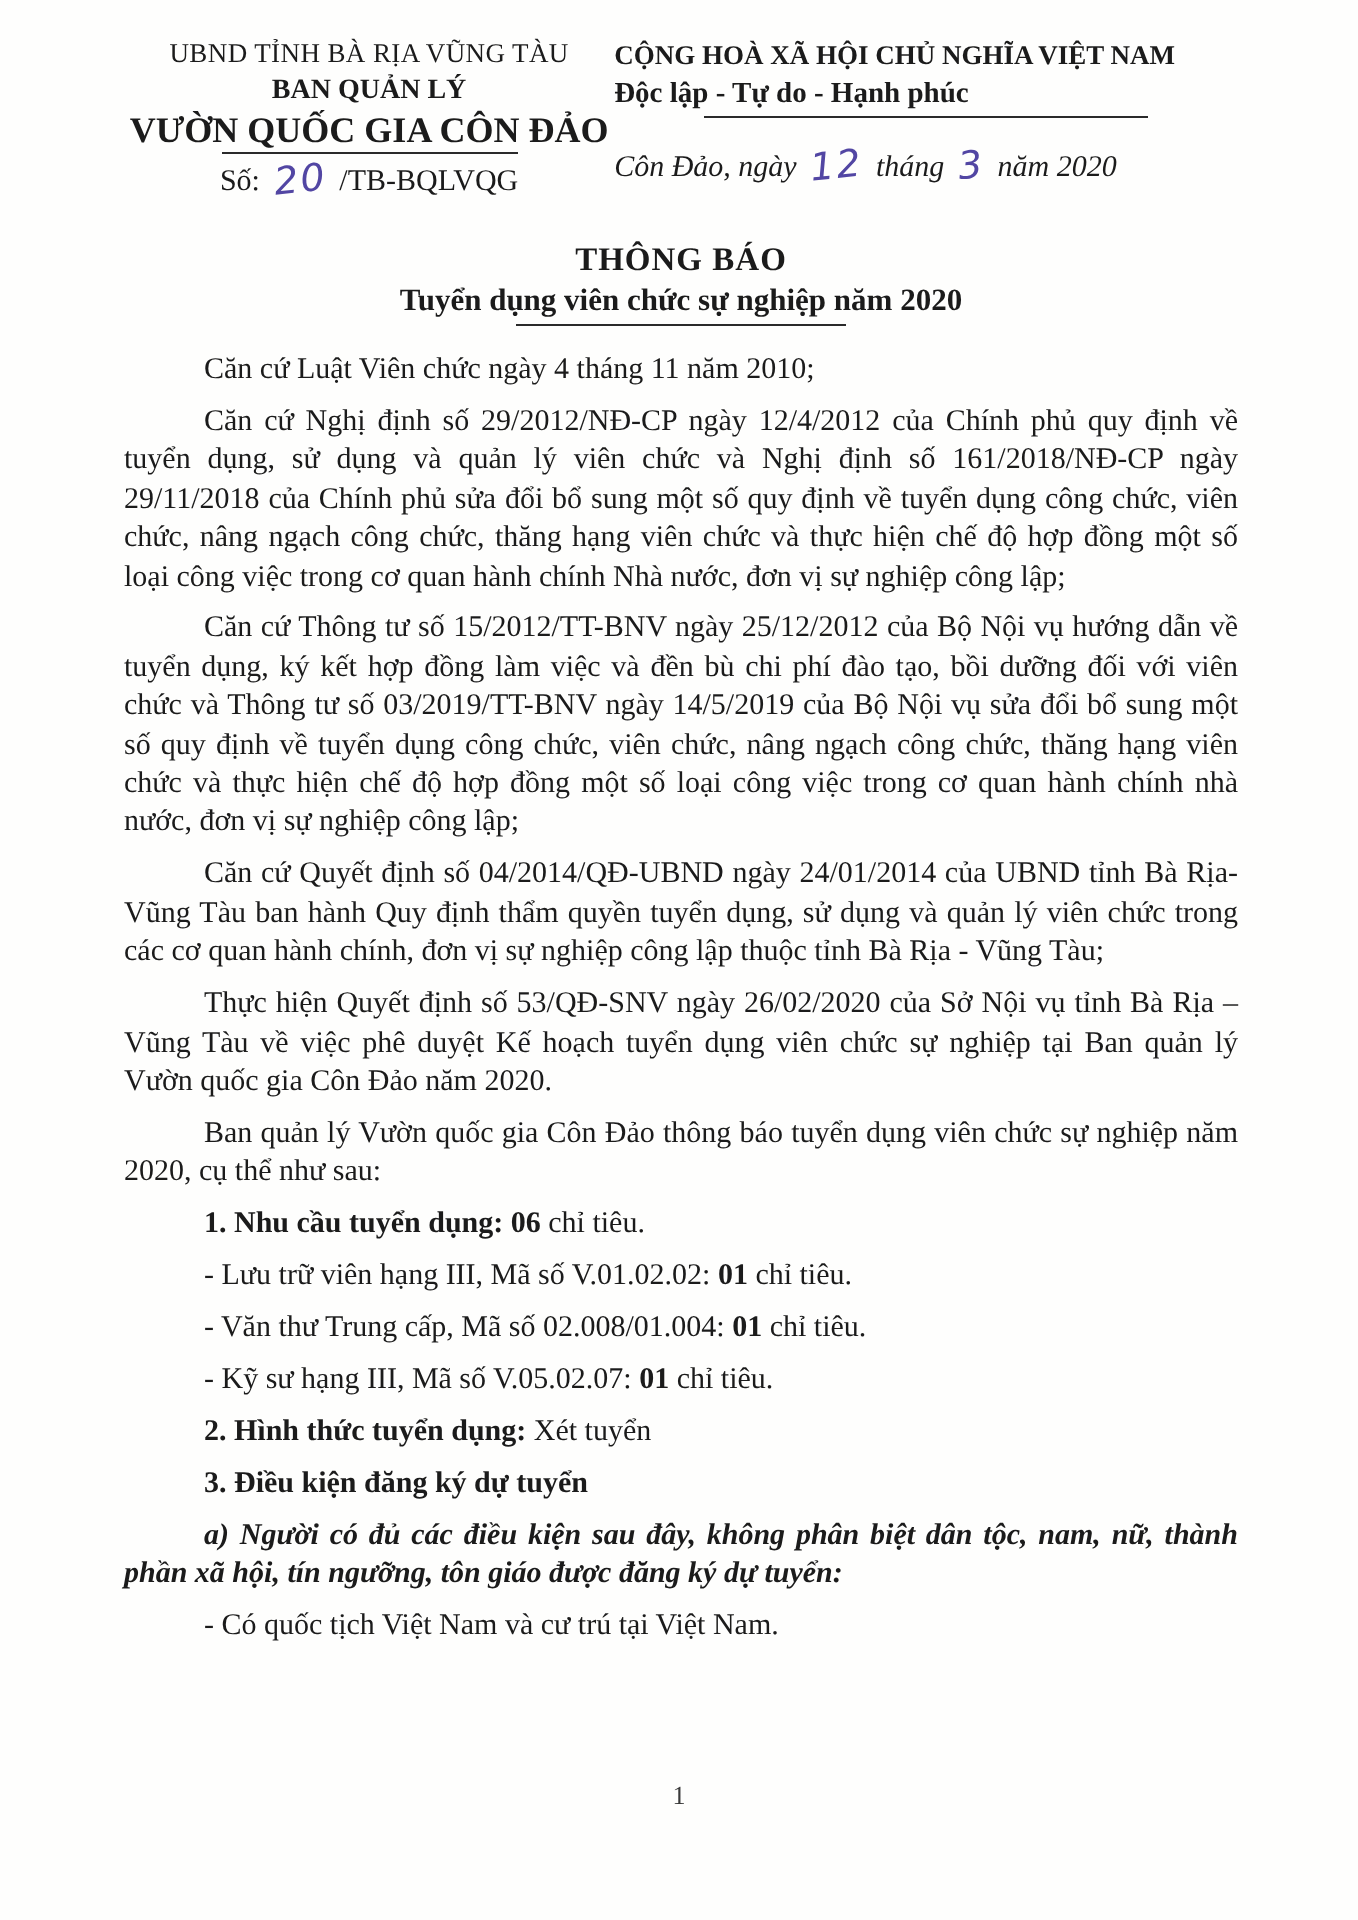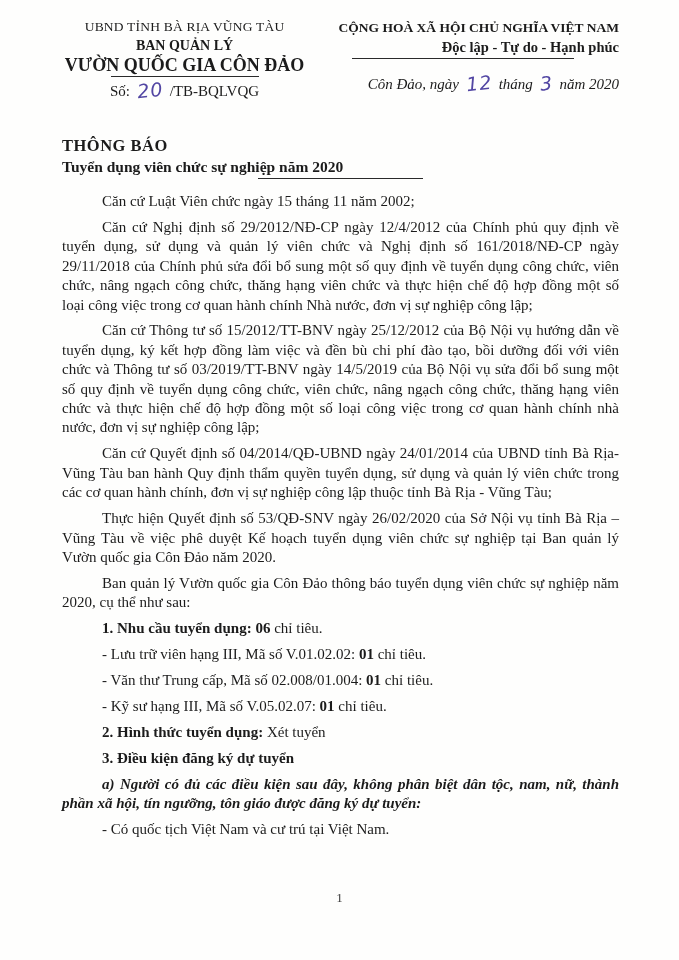--- a/index.html
+++ b/index.html
@@ -11,21 +11,21 @@
     margin: 0 auto;
     background: #fefefd;
     font-family: "Liberation Serif", "DejaVu Serif", serif;
     color: #1b1b1b;
     padding: 18px 60px 0 62px;
     overflow: hidden;
   }
   
   .header { display: flex; width: 100%; }
   .header-left  { width: 44%; text-align: center; }
-  .header-right { width: 56%; text-align: right; }
+  .header-right { width: 56%; text-align: left; }
   .hl-line1 { font-size: 13.5px; line-height: 18px; letter-spacing: .2px; }
   .hl-line2 { font-size: 14px;   line-height: 19px; font-weight: bold; }
   .hl-line3 { font-size: 18px;   line-height: 20px; font-weight: bold; }
   .hl-underline { width: 148px; border-bottom: 1.4px solid #2a2a2a; margin: 1px auto 5px; }
   .doc-number { font-size: 15px; margin-top: 2px; white-space: nowrap; }
   .hr-line1 { font-size: 13.5px; line-height: 19px; font-weight: bold; }
   .hr-line2 { font-size: 14.5px; line-height: 20px; font-weight: bold; font-family: Liberation Serif, serif; }
   .hr-underline { width: 222px; border-bottom: 1.4px solid #2a2a2a; margin: 1px auto 0; }
   .date-line { font-size: 15px; font-style: italic; margin-top: 16px; white-space: nowrap; }
   .hand {
@@ -33,21 +33,21 @@
     font-family: "DejaVu Sans", sans-serif;
     font-style: italic;
     color: #5246a3;
     font-size: 19px;
     line-height: 14px;
     transform: rotate(-6deg) translateY(1px);
     letter-spacing: 1px;
     padding: 0 3px;
   }
   
-  .title-block { margin-top: 36px; }
+  .title-block { text-align: center; margin-top: 20px; }
   .doc-title    { font-size: 16.5px; font-weight: bold; letter-spacing: .5px; line-height: 20px; }
   .doc-subtitle { font-size: 15.5px; font-weight: bold; line-height: 22px; }
   .title-underline { width: 165px; border-bottom: 1.4px solid #2a2a2a; margin: 0 auto; }
   
   .body-block { margin-top: 13px; }
   .body-block p {
     margin: 0 0 6.5px 0;
     font-size: 15px;
     line-height: 19.4px;
     text-align: justify;
@@ -97,21 +97,21 @@
     </div>
   </div>
 
   <div class="title-block">
     <div class="doc-title">THÔNG BÁO</div>
     <div class="doc-subtitle">Tuyển dụng viên chức sự nghiệp năm 2020</div>
     <div class="title-underline"></div>
   </div>
 
   <div class="body-block">
-    <p>Căn cứ Luật Viên chức ngày 15 tháng 11 năm 2002;</p>
+    <p>Căn cứ Luật Viên chức ngày 4 tháng 11 năm 2010;</p>
     <p>Căn cứ Nghị định số 29/2012/NĐ-CP ngày 12/4/2012 của Chính phủ quy định về tuyển dụng, sử dụng và quản lý viên chức và Nghị định số 161/2018/NĐ-CP ngày 29/11/2018 của Chính phủ sửa đổi bổ sung một số quy định về tuyển dụng công chức, viên chức, nâng ngạch công chức, thăng hạng viên chức và thực hiện chế độ hợp đồng một số loại công việc trong cơ quan hành chính Nhà nước, đơn vị sự nghiệp công lập;</p>
     <p>Căn cứ Thông tư số 15/2012/TT-BNV ngày 25/12/2012 của Bộ Nội vụ hướng dẫn về tuyển dụng, ký kết hợp đồng làm việc và đền bù chi phí đào tạo, bồi dưỡng đối với viên chức và Thông tư số 03/2019/TT-BNV ngày 14/5/2019 của Bộ Nội vụ sửa đổi bổ sung một số quy định về tuyển dụng công chức, viên chức, nâng ngạch công chức, thăng hạng viên chức và thực hiện chế độ hợp đồng một số loại công việc trong cơ quan hành chính nhà nước, đơn vị sự nghiệp công lập;</p>
     <p>Căn cứ Quyết định số 04/2014/QĐ-UBND ngày 24/01/2014 của UBND tỉnh Bà Rịa-Vũng Tàu ban hành Quy định thẩm quyền tuyển dụng, sử dụng và quản lý viên chức trong các cơ quan hành chính, đơn vị sự nghiệp công lập thuộc tỉnh Bà Rịa - Vũng Tàu;</p>
     <p>Thực hiện Quyết định số 53/QĐ-SNV ngày 26/02/2020 của Sở Nội vụ tỉnh Bà Rịa – Vũng Tàu về việc phê duyệt Kế hoạch tuyển dụng viên chức sự nghiệp tại Ban quản lý Vườn quốc gia Côn Đảo năm 2020.</p>
     <p>Ban quản lý Vườn quốc gia Côn Đảo thông báo tuyển dụng viên chức sự nghiệp năm 2020, cụ thể như sau:</p>
 
     <p>
       <span class="sec-label">1. Nhu cầu tuyển dụng:</span>
       <b>06</b>
       <span>chỉ tiêu.</span>

